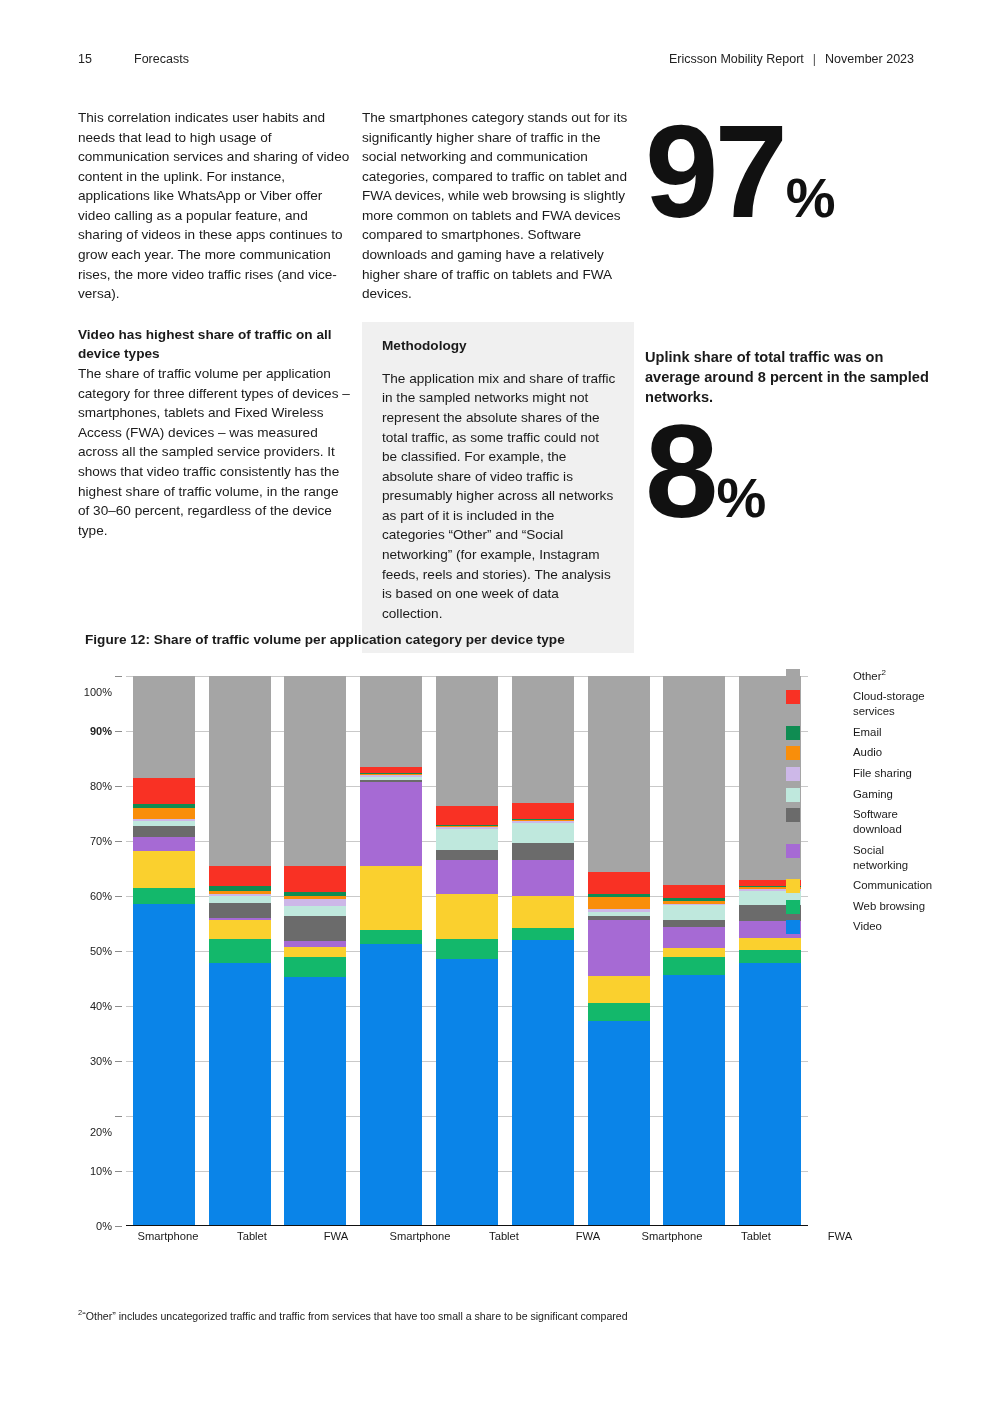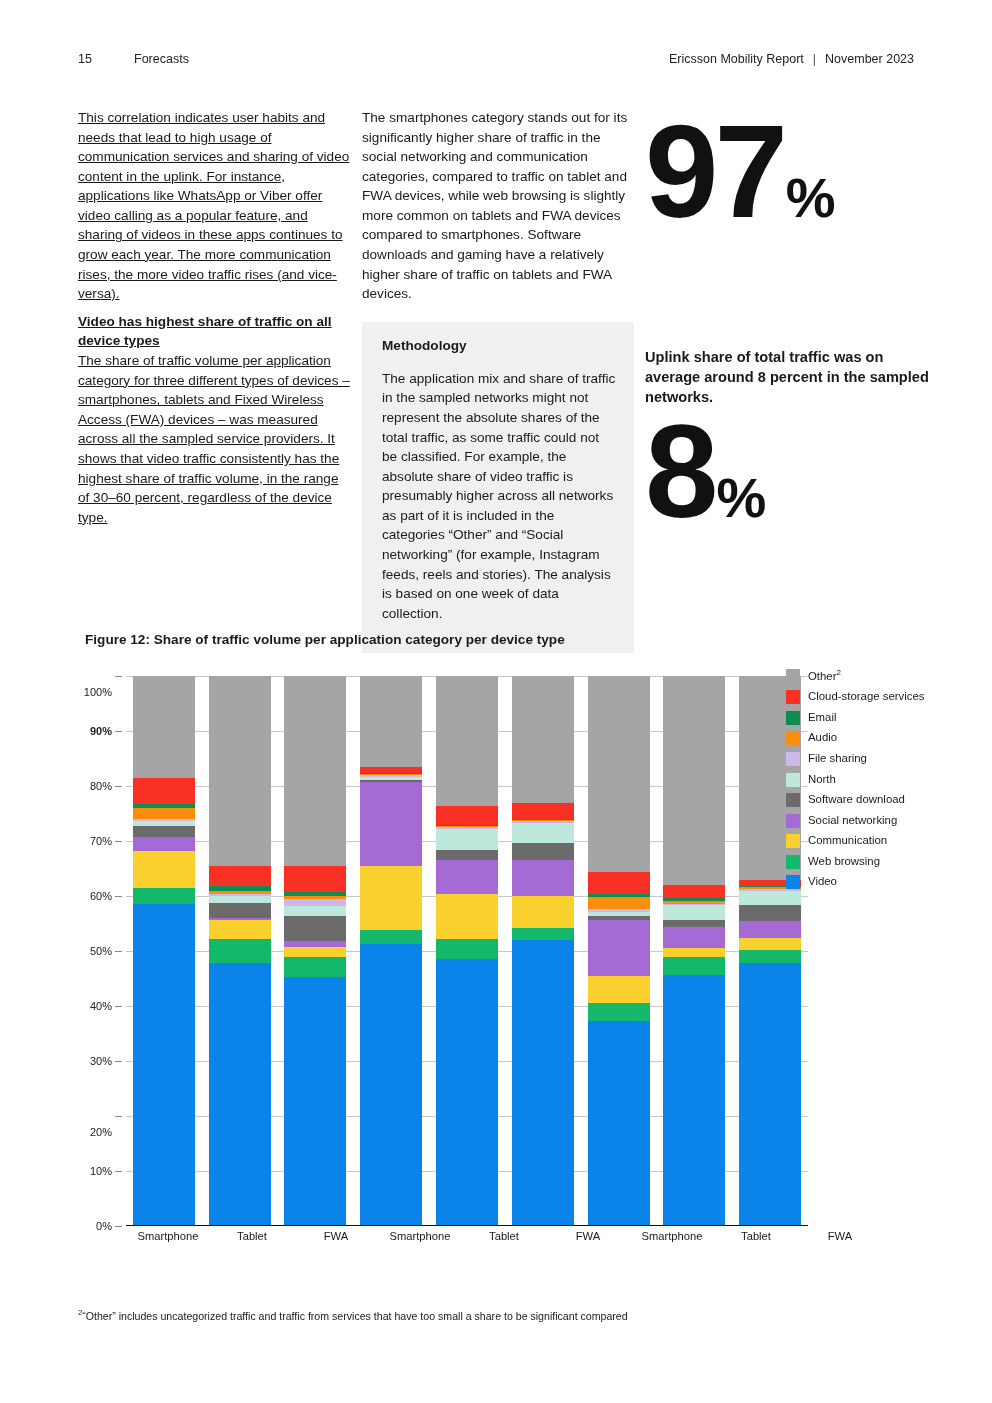--- a/index.html
+++ b/index.html
@@ -25,26 +25,26 @@
     color: #222;
   }
   .ph-num { width: 56px; }
   .ph-section { flex: 1; }
   .ph-right { margin-left: auto; display: flex; align-items: center; gap: 9px; }
   .ph-sep { color: #555; }
 
   
   .col { position: absolute; font-size: 13.6px; line-height: 1.44; color: #1a1a1a; }
   .col p { margin: 0; }
-  .col-1 { top: 108px; left: 78px; width: 272px; text-decoration: underline; }
+  .col-1 { top: 108px; left: 78px; width: 272px; }
   .col-2 { top: 108px; left: 362px; width: 272px; }
   .col-3 { top: 108px; left: 645px; width: 280px; }
 
   .subhead { font-weight: bold; font-size: 13.6px; line-height: 1.42; margin-bottom: 1px; }
-  .block-gap { margin-top: 8px; }
+  .block-gap { margin-top: 21px; }
 
   .method-box {
     position: absolute;
     top: 322px; left: 362px;
     width: 272px;
     background: #f0f0f0;
     padding: 14px 18px 16px 20px;
     font-size: 13.6px;
     line-height: 1.44;
   }
@@ -173,20 +173,21 @@
 
   .legend {
     position: absolute;
     left: 708px; top: 0px;
     width: 150px;
   }
   .leg-row {
     display: flex;
     align-items: flex-start;
     margin-bottom: 5.5px;
+    gap: 45px;
   }
   .leg-sw {
     width: 14px; height: 14px;
     flex: 0 0 14px;
     margin-top: 1px;
     margin-right: 8px;
   }
   .leg-txt { font-size: 11.4px; line-height: 1.32; color: #1a1a1a; }
   .leg-txt sup { font-size: 8px; vertical-align: super; }
 
@@ -446,21 +447,21 @@
       <div class="leg-row">
         <span class="leg-sw" style="background: rgb(249, 142, 10);"></span>
         <span class="leg-txt">Audio</span>
       </div>
       <div class="leg-row">
         <span class="leg-sw" style="background: rgb(205, 184, 232);"></span>
         <span class="leg-txt">File sharing</span>
       </div>
       <div class="leg-row">
         <span class="leg-sw" style="background: rgb(191, 232, 221);"></span>
-        <span class="leg-txt">North</span>
+        <span class="leg-txt">Gaming</span>
       </div>
       <div class="leg-row">
         <span class="leg-sw" style="background: rgb(107, 107, 107);"></span>
         <span class="leg-txt">Software download</span>
       </div>
       <div class="leg-row">
         <span class="leg-sw" style="background: rgb(166, 106, 212);"></span>
         <span class="leg-txt">Social networking</span>
       </div>
       <div class="leg-row">

